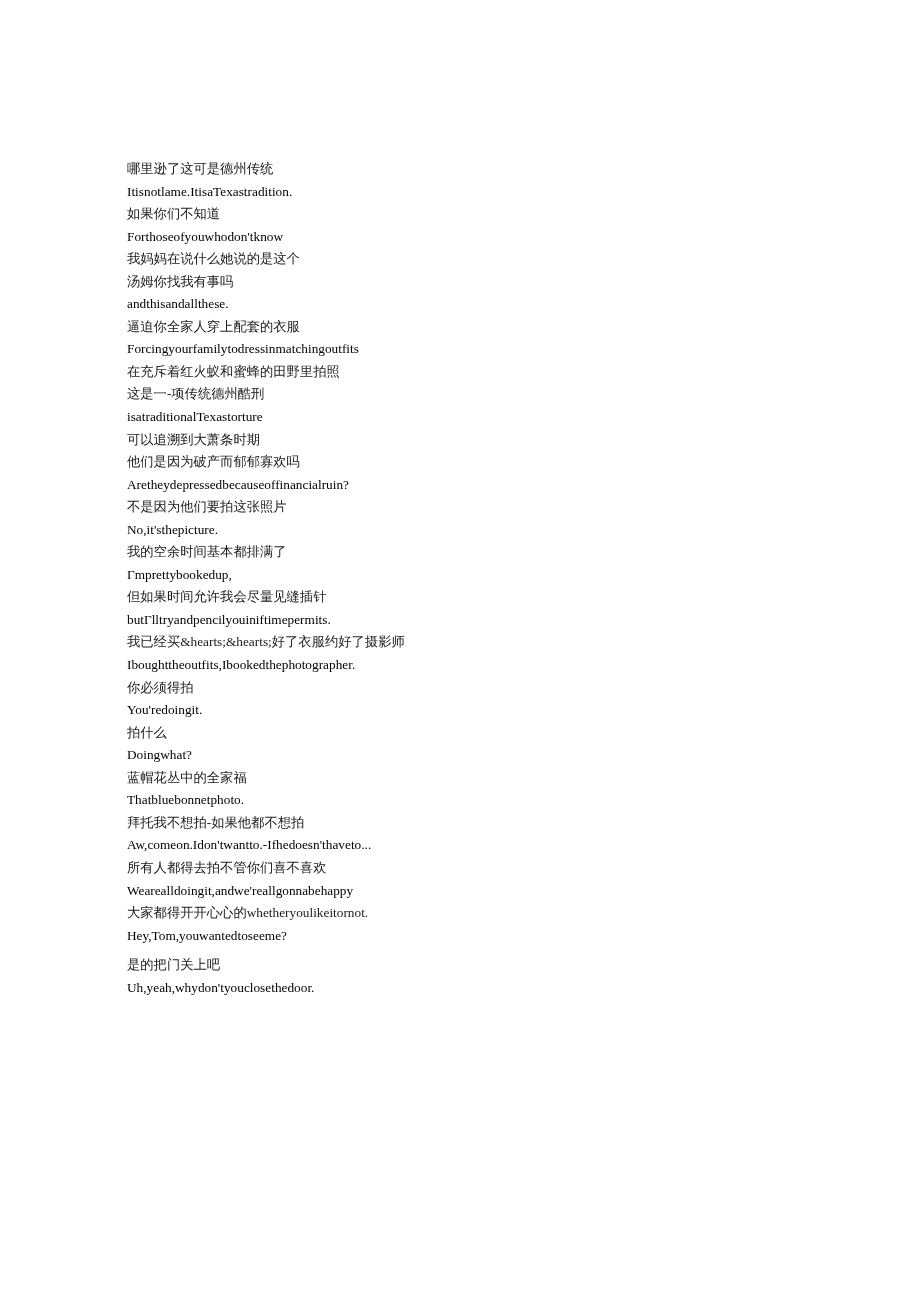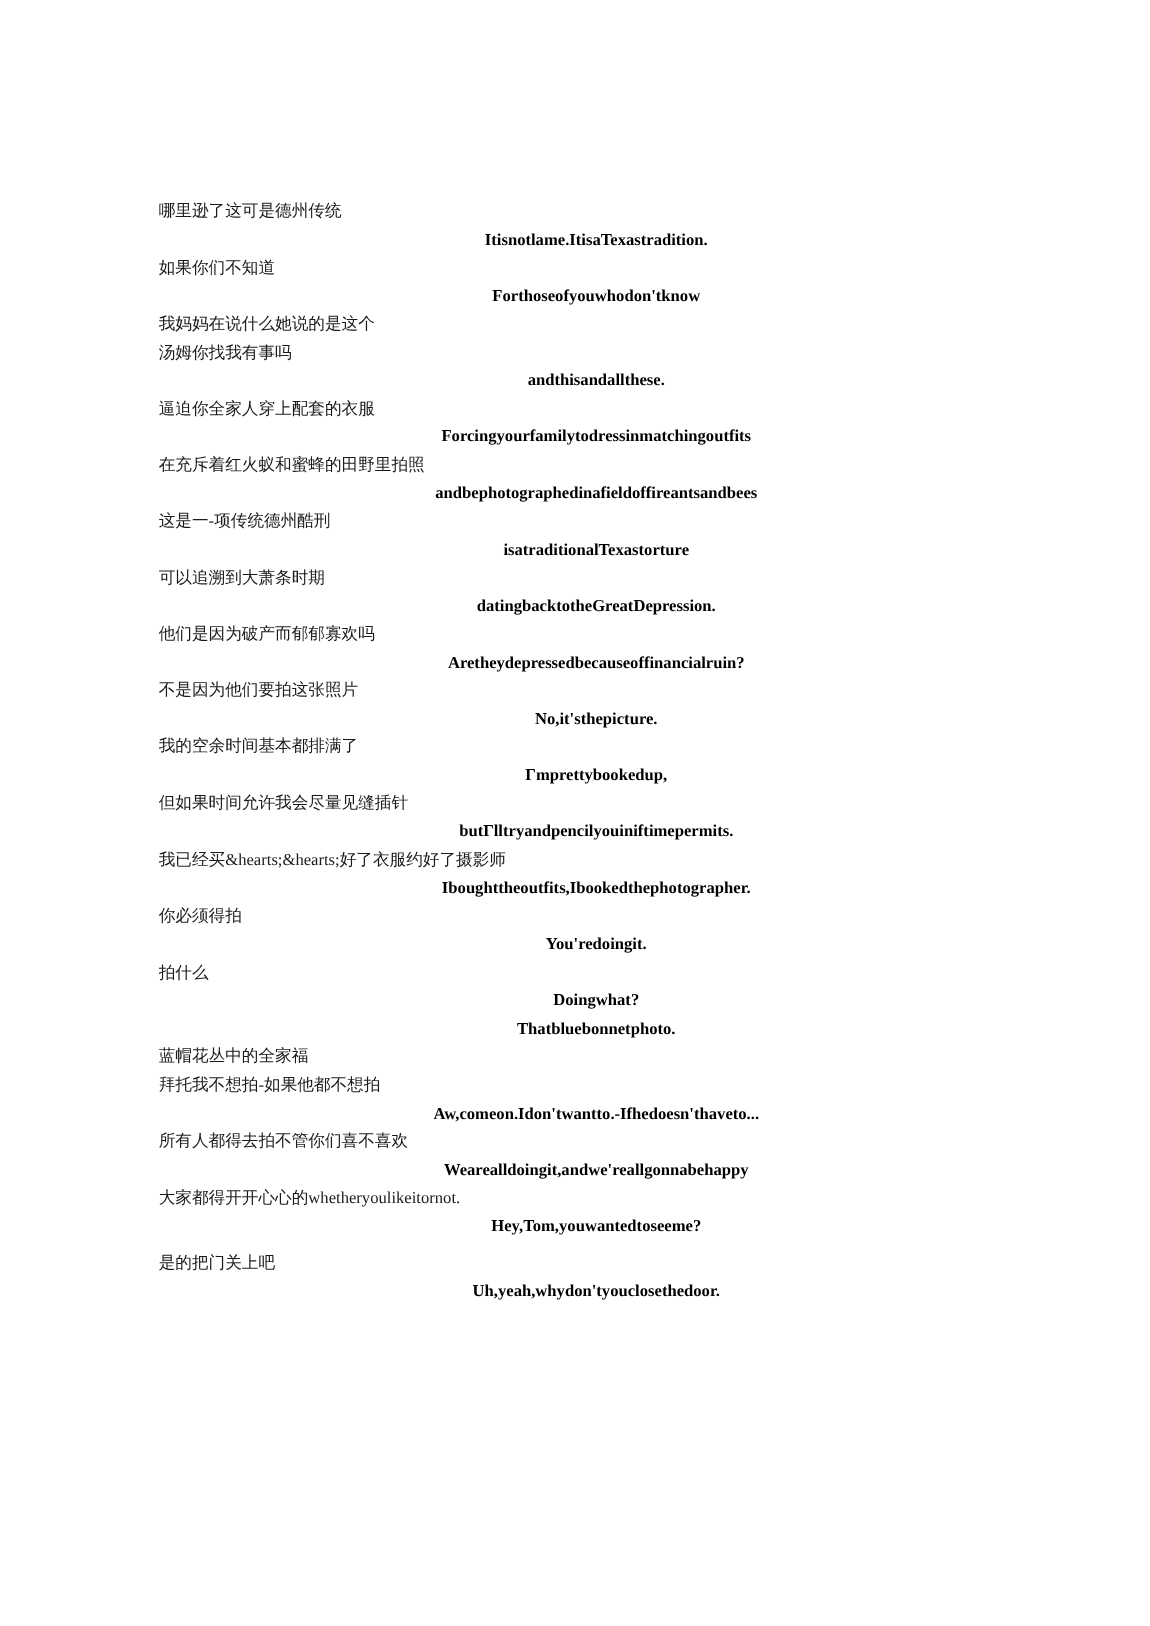--- a/index.html
+++ b/index.html
@@ -46,22 +46,21 @@
 
   
   .line.zh {
     color: #1a1a1a;
     font-weight: 400;
   }
 
   
   .line.en {
     color: #000000;
-    font-weight: 700;
-    text-align: center;
+    font-weight: 400;
   }
 
   
   .line.para-break {
     margin-top: 7px;
   }
 </style>
 </head>
 <body style="color: rgb(0, 0, 0);">
 
@@ -70,41 +69,39 @@
       <div class="line zh">哪里逊了这可是德州传统</div>
       <div class="line en">Itisnotlame.ItisaTexastradition.</div>
       <div class="line zh">如果你们不知道</div>
       <div class="line en">Forthoseofyouwhodon'tknow</div>
       <div class="line zh">我妈妈在说什么她说的是这个</div>
       <div class="line zh">汤姆你找我有事吗</div>
       <div class="line en">andthisandallthese.</div>
       <div class="line zh">逼迫你全家人穿上配套的衣服</div>
       <div class="line en">Forcingyourfamilytodressinmatchingoutfits</div>
       <div class="line zh">在充斥着红火蚁和蜜蜂的田野里拍照</div>
-      <div class="line en">andbephotographedinafieldoffireantsandbees</div>
       <div class="line zh">这是一-项传统德州酷刑</div>
       <div class="line en">isatraditionalTexastorture</div>
       <div class="line zh">可以追溯到大萧条时期</div>
-      <div class="line en">datingbacktotheGreatDepression.</div>
       <div class="line zh">他们是因为破产而郁郁寡欢吗</div>
       <div class="line en">Aretheydepressedbecauseoffinancialruin?</div>
       <div class="line zh">不是因为他们要拍这张照片</div>
       <div class="line en">No,it'sthepicture.</div>
       <div class="line zh">我的空余时间基本都排满了</div>
       <div class="line en">Γmprettybookedup,</div>
       <div class="line zh">但如果时间允许我会尽量见缝插针</div>
       <div class="line en">butΓlltryandpencilyouiniftimepermits.</div>
       <div class="line zh">我已经买&amp;hearts;&amp;hearts;好了衣服约好了摄影师</div>
       <div class="line en">Iboughttheoutfits,Ibookedthephotographer.</div>
       <div class="line zh">你必须得拍</div>
       <div class="line en">You'redoingit.</div>
       <div class="line zh">拍什么</div>
       <div class="line en">Doingwhat?</div>
+      <div class="line zh">蓝帽花丛中的全家福</div>
       <div class="line en">Thatbluebonnetphoto.</div>
-      <div class="line zh">蓝帽花丛中的全家福</div>
       <div class="line zh">拜托我不想拍-如果他都不想拍</div>
       <div class="line en">Aw,comeon.Idon'twantto.-Ifhedoesn'thaveto...</div>
       <div class="line zh">所有人都得去拍不管你们喜不喜欢</div>
       <div class="line en">Wearealldoingit,andwe'reallgonnabehappy</div>
       <div class="line zh">大家都得开开心心的whetheryoulikeitornot.</div>
       <div class="line en">Hey,Tom,youwantedtoseeme?</div>
       <div class="line zh para-break">是的把门关上吧</div>
       <div class="line en">Uh,yeah,whydon'tyouclosethedoor.</div>
     </div>
 </div>

